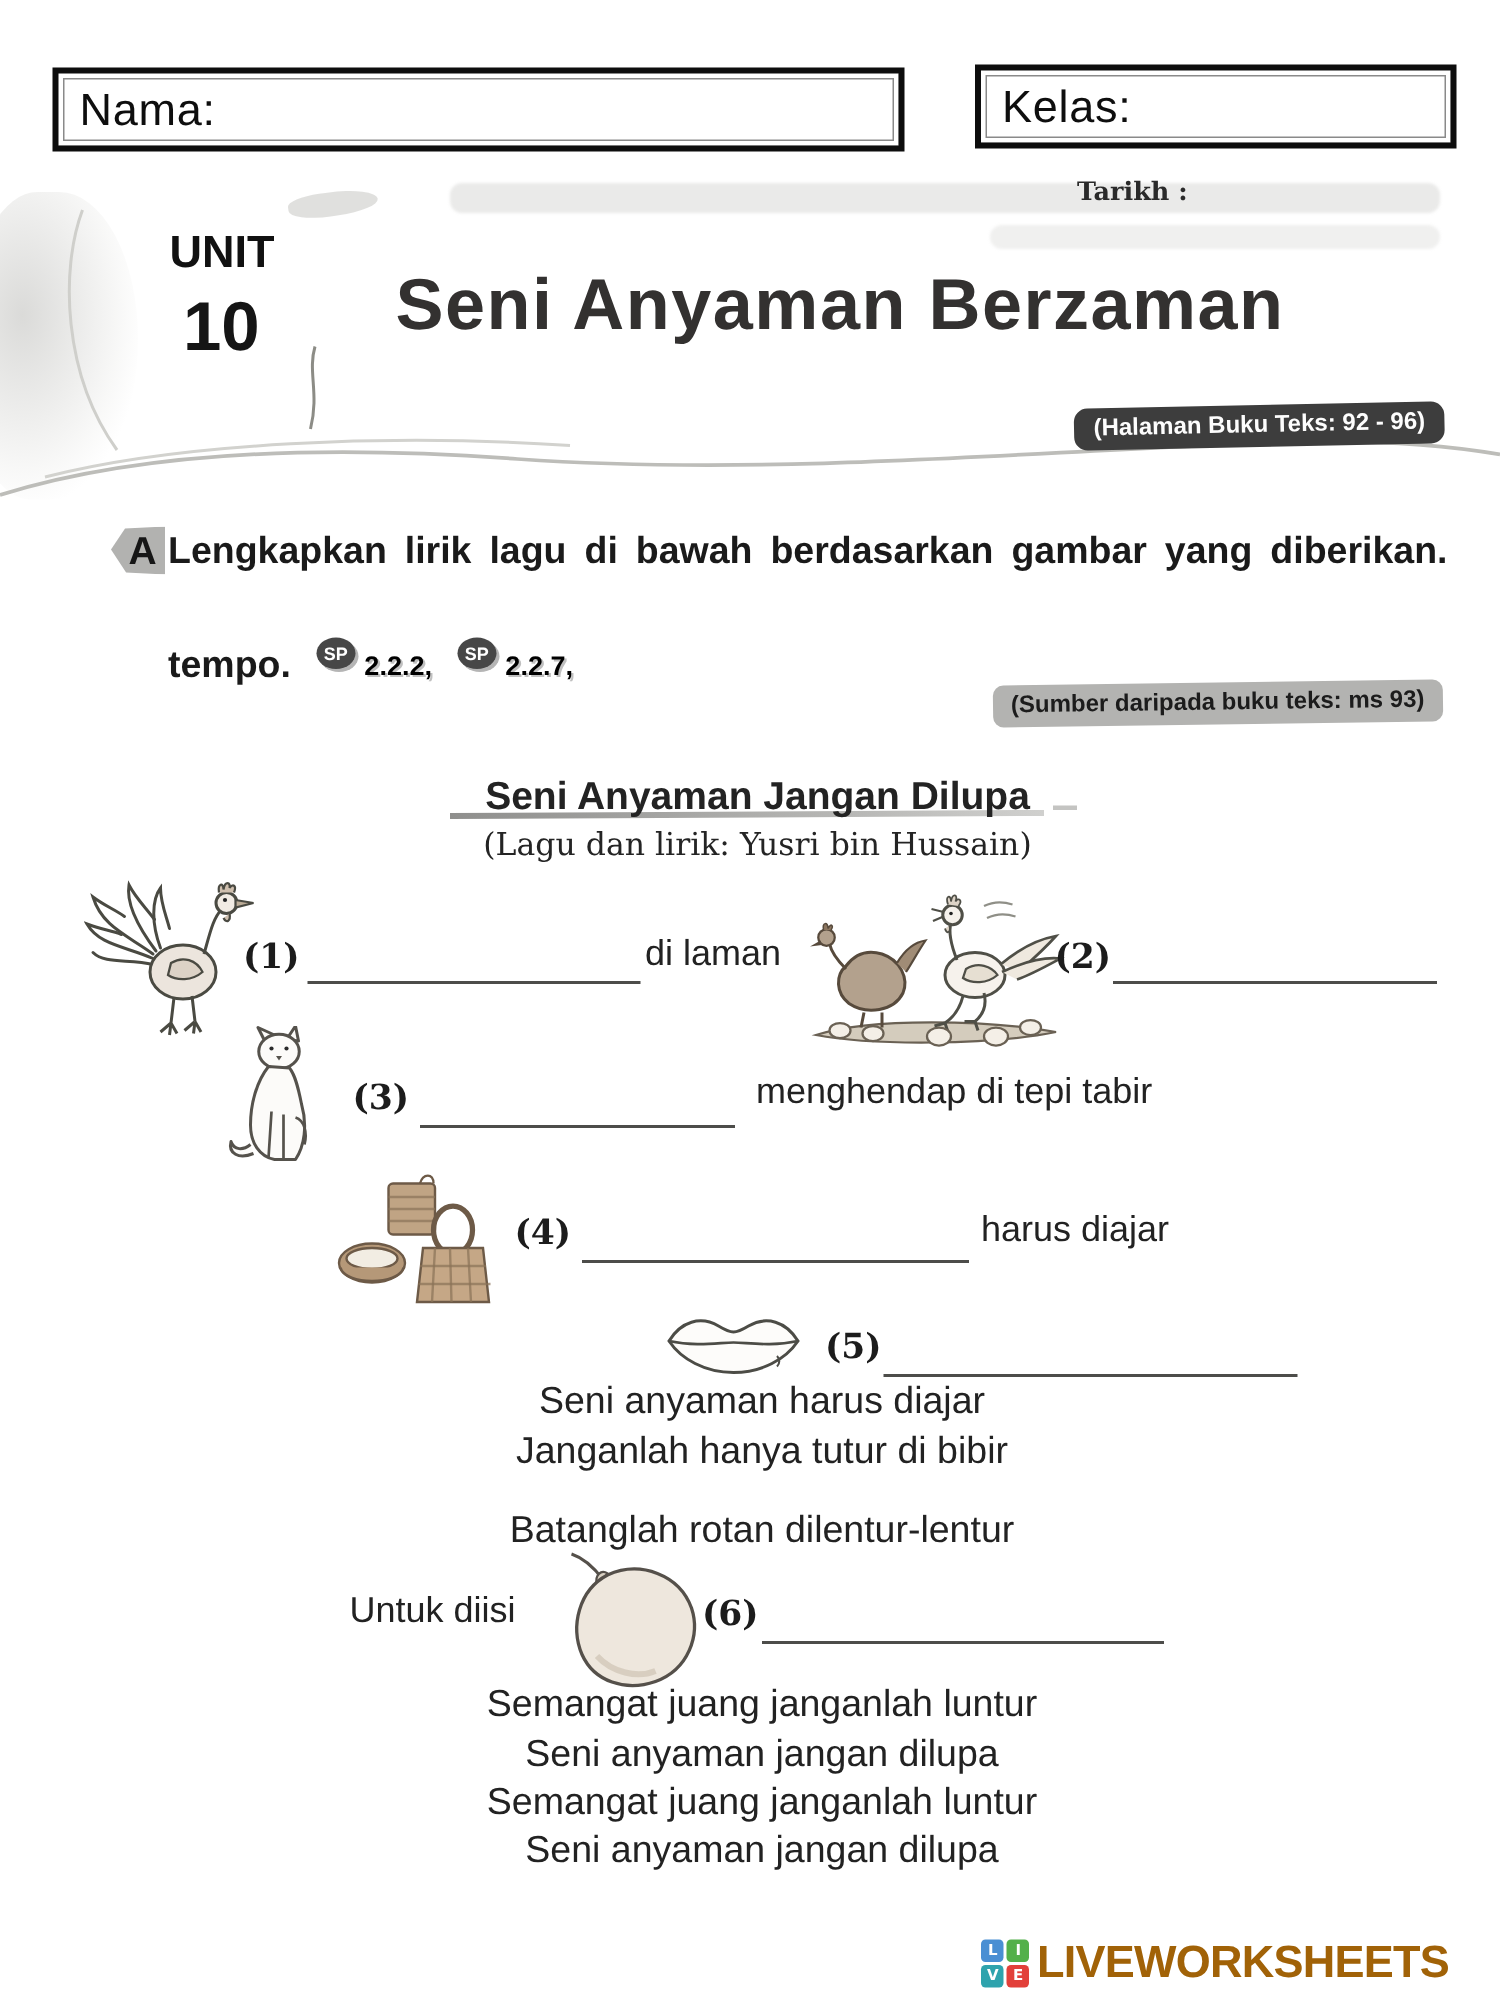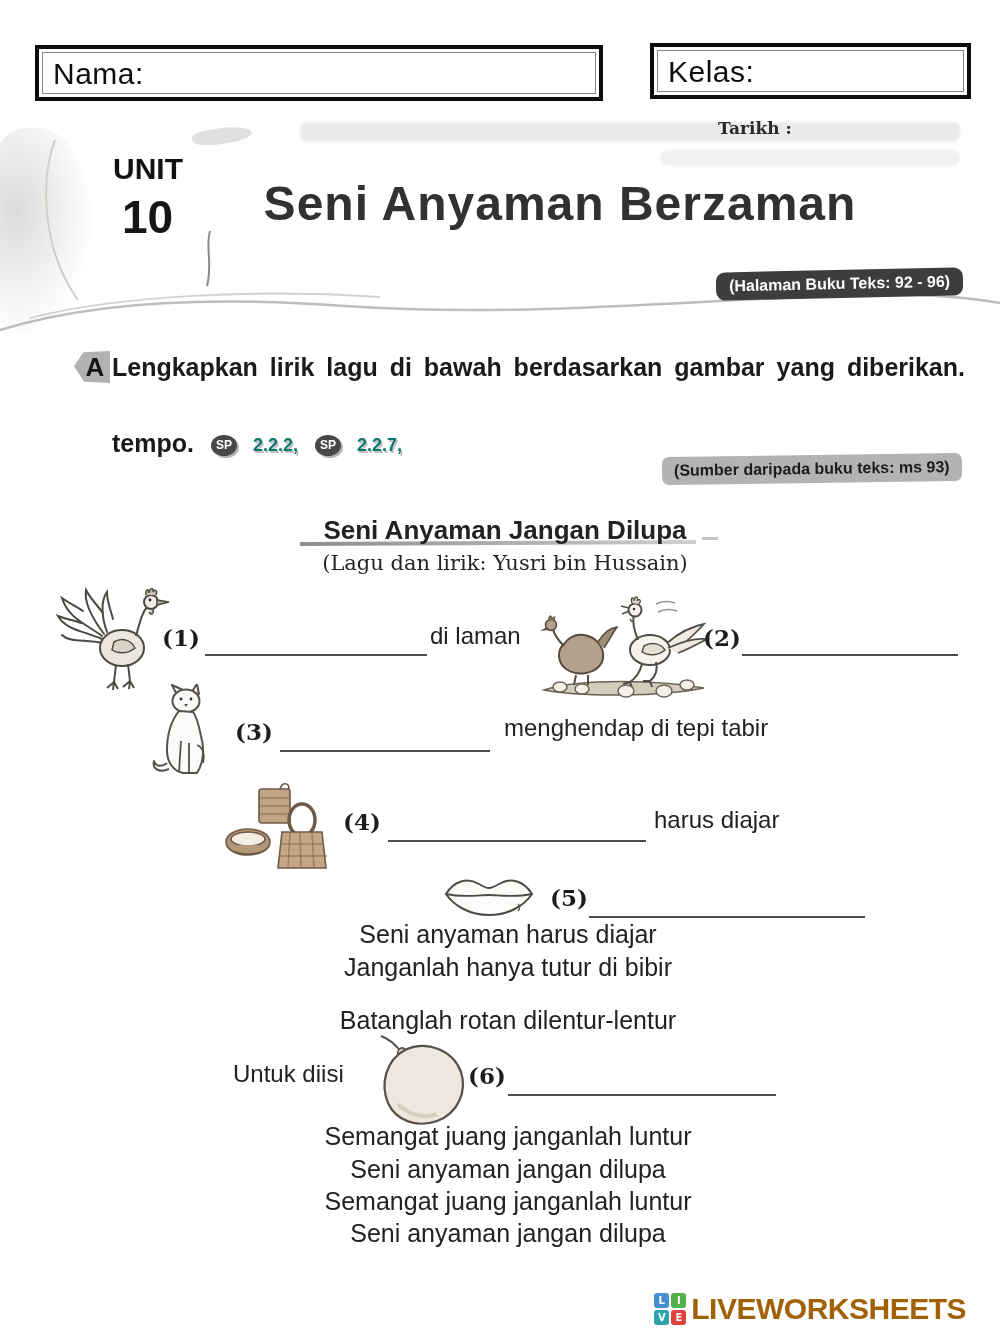--- a/index.html
+++ b/index.html
@@ -39,25 +39,25 @@
 
   
   .a-marker{position:absolute;left:74px;top:351px;width:36px;height:32px;background:#b2b2b0;
     clip-path:polygon(0 48%, 26% 4%, 100% 0, 100% 100%, 28% 96%);
     display:flex;align-items:center;justify-content:center;}
   .a-marker span{font-weight:bold;font-size:26px;color:#161616;margin-left:6px;}
   .instr{position:absolute;left:112px;width:853px;font-weight:bold;font-size:25px;
     color:#1a1a1a;line-height:38px;}
   .instr.just{text-align:justify;text-align-last:justify;}
   .i0{top:348px;} .i1{top:386px;} .i2{top:424px;}
-  .sp-badge{display:inline-flex;align-items:center;margin-left:10px;vertical-align:middle;}
+  .sp-badge{display:inline-flex;align-items:flex-start;margin-left:10px;vertical-align:middle;}
   .sp-circle{display:inline-flex;align-items:center;justify-content:center;width:26px;height:21px;
     background:#474747;color:#fff;border-radius:50%;font-size:12px;font-weight:bold;
     box-shadow:2px 2px 0 #b5b5b5;}
-  .sp-num{font-weight:bold;font-size:18px;margin-left:16px;color:#0f766e;text-shadow:1.5px 1.5px 0 #c0c0c0;}
+  .sp-num{font-weight:bold;font-size:18px;margin-left:6px;color:#000000;text-shadow:1.5px 1.5px 0 #c0c0c0;}
   .source-badge{position:absolute;left:662px;top:455px;background:#b3b3b1;color:#1c1c1c;
     font-weight:bold;font-size:16px;padding:5px 12px;border-radius:7px;transform:rotate(-0.8deg);}
 
   
   .song-title{position:absolute;left:0;top:515px;width:1010px;text-align:center;
     font-weight:bold;font-size:26px;color:#232323;}
   .title-smudge{position:absolute;left:300px;top:541px;width:396px;height:4px;
     background:linear-gradient(90deg,#8f8f8d,#b9b9b7 70%,#d0d0ce);transform:rotate(-.3deg);}
   .title-smudge2{position:absolute;left:702px;top:537px;width:16px;height:3px;background:#c4c4c2;}
   .song-credit{position:absolute;left:0;top:551px;width:1010px;text-align:center;

